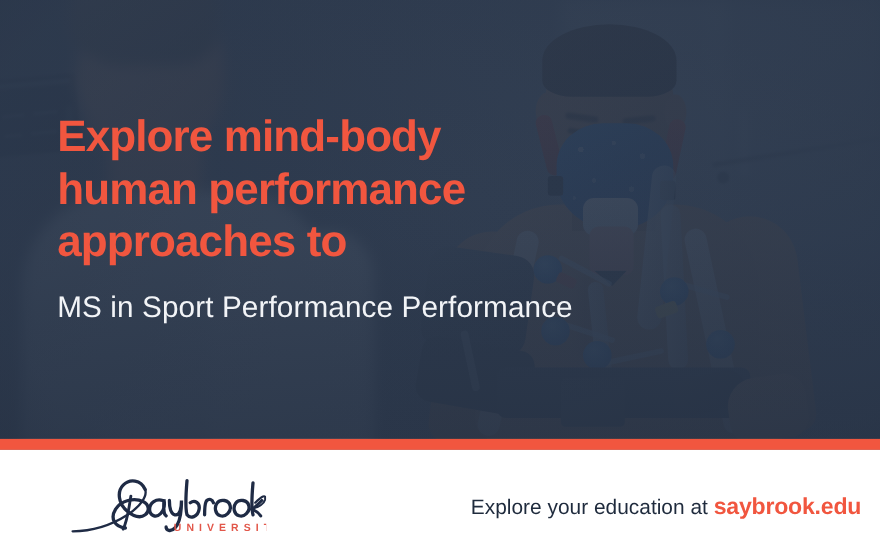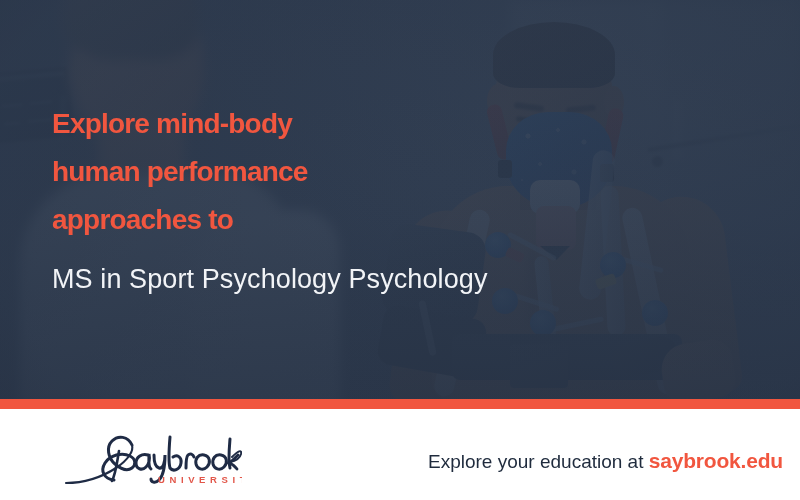--- a/index.html
+++ b/index.html
@@ -454,21 +454,21 @@
     position: absolute;
     left: 52px;
     top: 100px;
     width: 470px;
   }
   .headline {
     margin: 0;
     color: #f1563f;
     font-family: "Liberation Sans", sans-serif;
     font-weight: bold;
-    font-size: 28px;
+    font-size: 40px;
     line-height: 48px;
     letter-spacing: -0.8px;
   }
   .headline .hl-line { display: block; white-space: nowrap; }
 
   .subhead {
     margin: 18px 0 0 0;
     color: #f2f4f7;
     font-family: "Liberation Sans", sans-serif;
     font-weight: normal;
@@ -619,21 +619,21 @@
       <div class="overlay"></div>
       <div class="overlay-vignette"></div>
     </div>
 
     <div class="hero-copy">
       <h1 class="headline">
         <span class="hl-line">Explore mind-body</span>
         <span class="hl-line">human performance</span>
         <span class="hl-line">approaches to</span>
       </h1>
-      <p class="subhead">MS in Sport Psychology Psychology</p>
+      <p class="subhead">MS in Sport Performance Performance</p>
     </div>
   </div>
 
   <div class="accent-stripe"></div>
 
   <div class="footer">
 
     <div class="logo">
       <svg width="180" height="62" viewBox="0 0 180 62" aria-hidden="true">
         <g>

